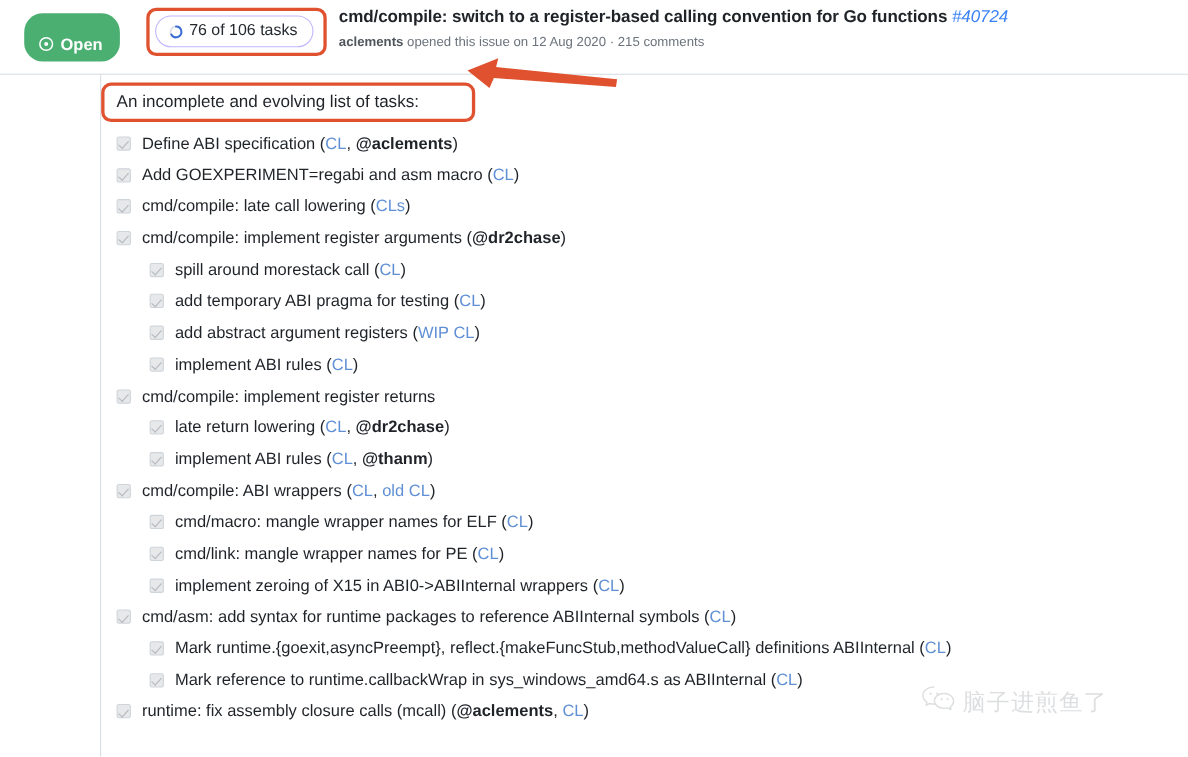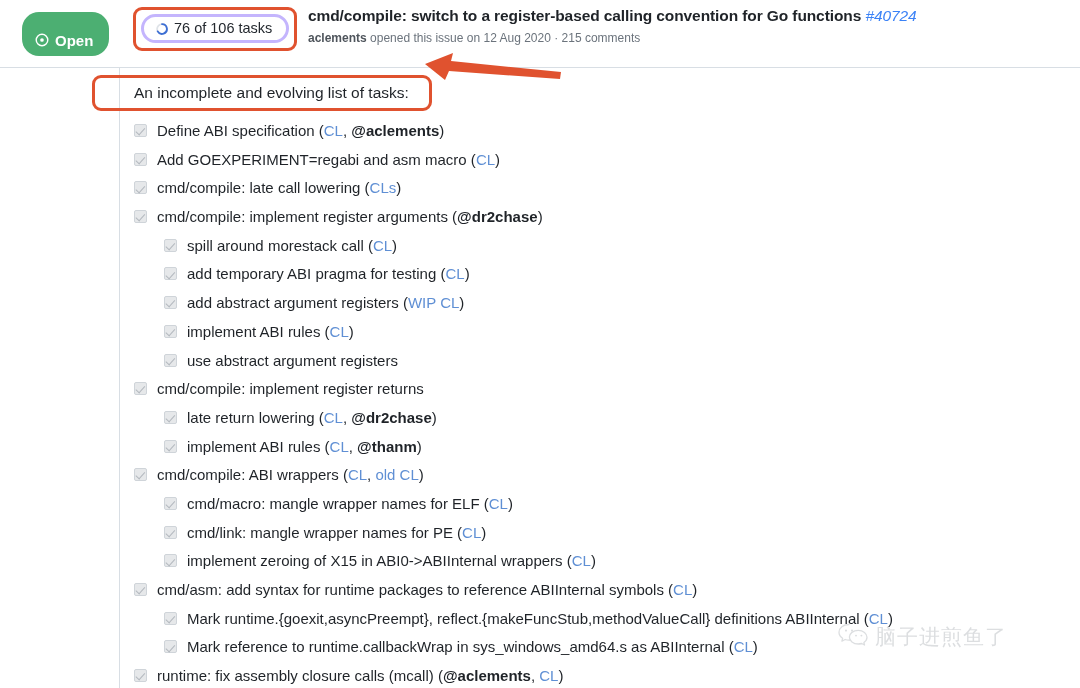--- a/index.html
+++ b/index.html
@@ -52,21 +52,21 @@
   }
   #state-badge .ico svg { display: block; }
 
   #tasks-pill {
     position: absolute;
     left: 141px;
     top: 14px;
     height: 29px;
     box-sizing: border-box;
     padding: 0 14px 0 11px;
-    border: 3px solid #c4b5fd;
+    border: 1px solid #c4b5fd;
     border-radius: 16px;
     background: #ffffff;
     display: flex;
     align-items: center;
     gap: 5px;
     font-size: 14.5px;
     color: #24292f;
     line-height: 1;
   }
   #tasks-pill .ico { width: 14px; height: 14px; display: inline-block; }
@@ -115,21 +115,20 @@
 
   #body-inner {
     position: absolute;
     left: 91px;
     top: 0;
     width: 804px;
     height: 620px;
     box-sizing: border-box;
     border-left: 1px solid #d8dee4;
     padding-left: 14px;
-    margin-left: 28px;
   }
 
   #intro-line {
     position: absolute;
     left: 14px;
     top: 15px;
     font-size: 15.5px;
     color: #1f2328;
     line-height: 20px;
     white-space: nowrap;
@@ -299,24 +298,20 @@
           <span class="task-text"><span>add temporary ABI pragma for testing (</span><span class="lnk">CL</span><span>)</span></span>
         </div>
         <div class="task-row lvl1">
           <span class="tick"></span>
           <span class="task-text"><span>add abstract argument registers (</span><span class="lnk">WIP CL</span><span>)</span></span>
         </div>
         <div class="task-row lvl1">
           <span class="tick"></span>
           <span class="task-text"><span>implement ABI rules (</span><span class="lnk">CL</span><span>)</span></span>
         </div>
-        <div class="task-row lvl1">
-          <span class="tick"></span>
-          <span class="task-text"><span>use abstract argument registers</span></span>
-        </div>
         <div class="task-row lvl0">
           <span class="tick"></span>
           <span class="task-text"><span>cmd/compile: implement register returns</span></span>
         </div>
         <div class="task-row lvl1">
           <span class="tick"></span>
           <span class="task-text"><span>late return lowering (</span><span class="lnk">CL</span><span>, </span><span class="mention">@dr2chase</span><span>)</span></span>
         </div>
         <div class="task-row lvl1">
           <span class="tick"></span>

